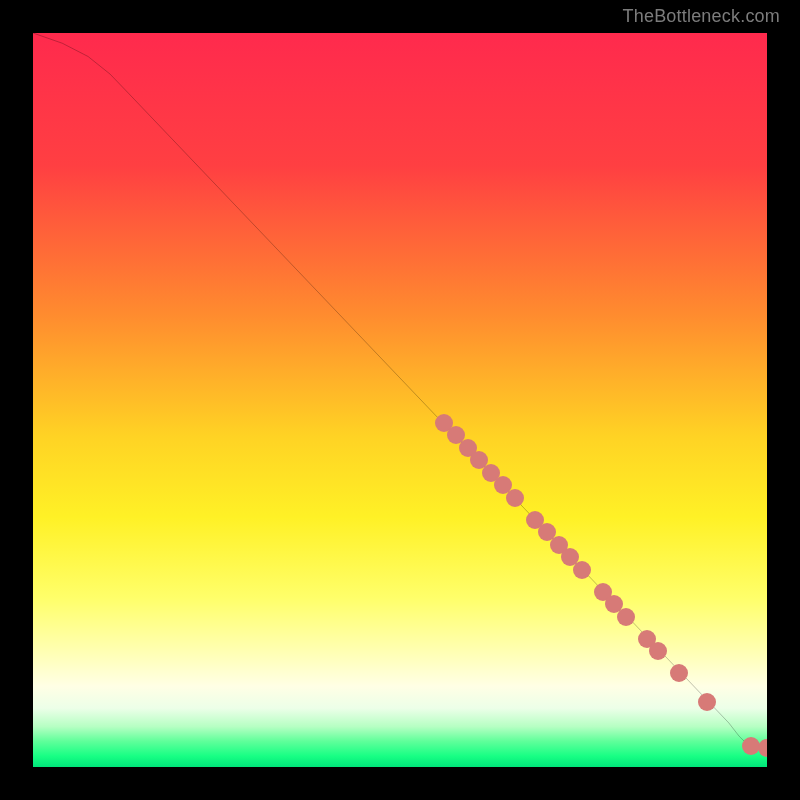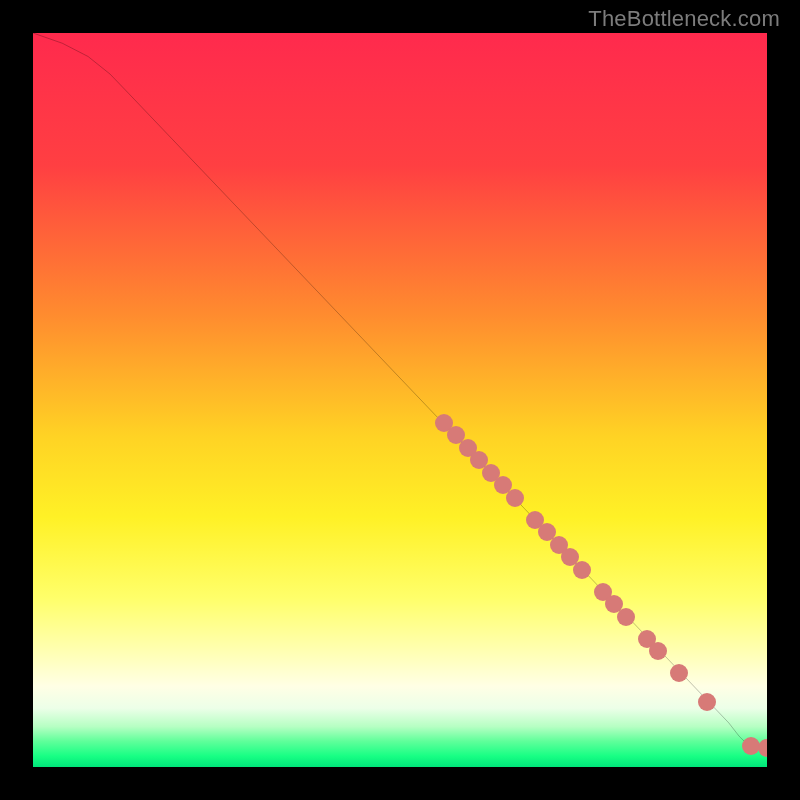--- a/index.html
+++ b/index.html
@@ -39,21 +39,21 @@
     margin-left: -9px;
     margin-top: -9px;
     border-radius: 50%;
     background: #d77a77;
   }
   .attribution {
     position: absolute;
     top: 6px;
     right: 20px;
     color: #7c7c7c;
-    font-size: 22px;
+    font-size: 18px;
     letter-spacing: 0.2px;
     font-weight: 500;
   }
 </style>
 </head>
 <body>
 
 <div class="stage">
 
   <div class="plot-area">

